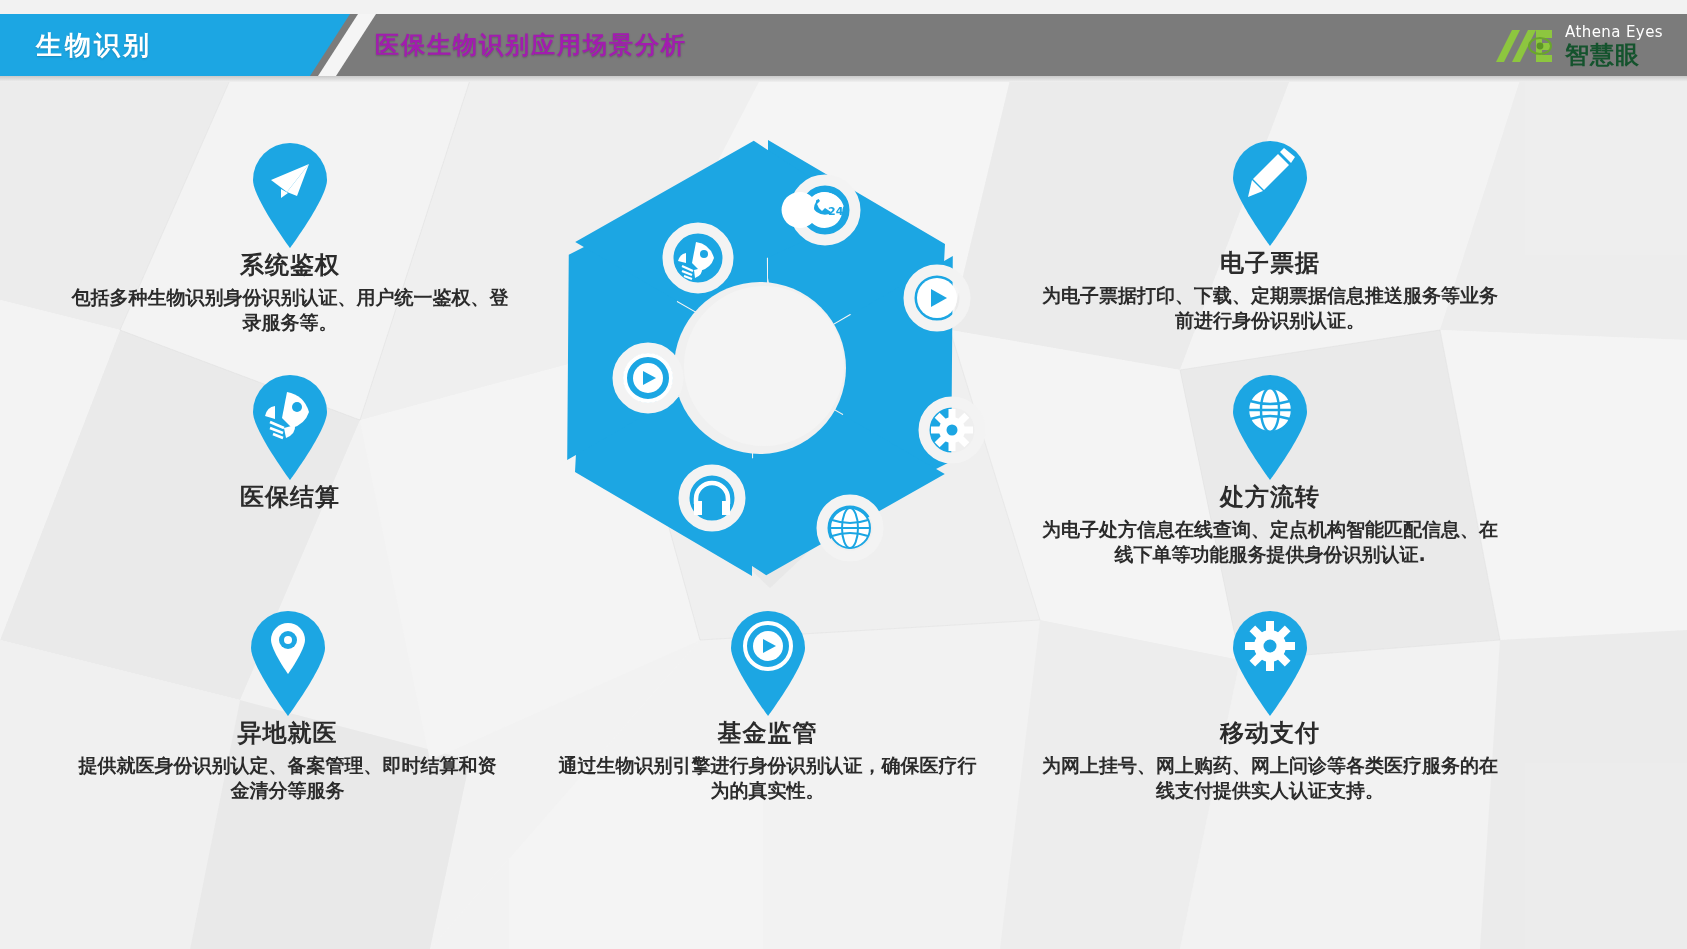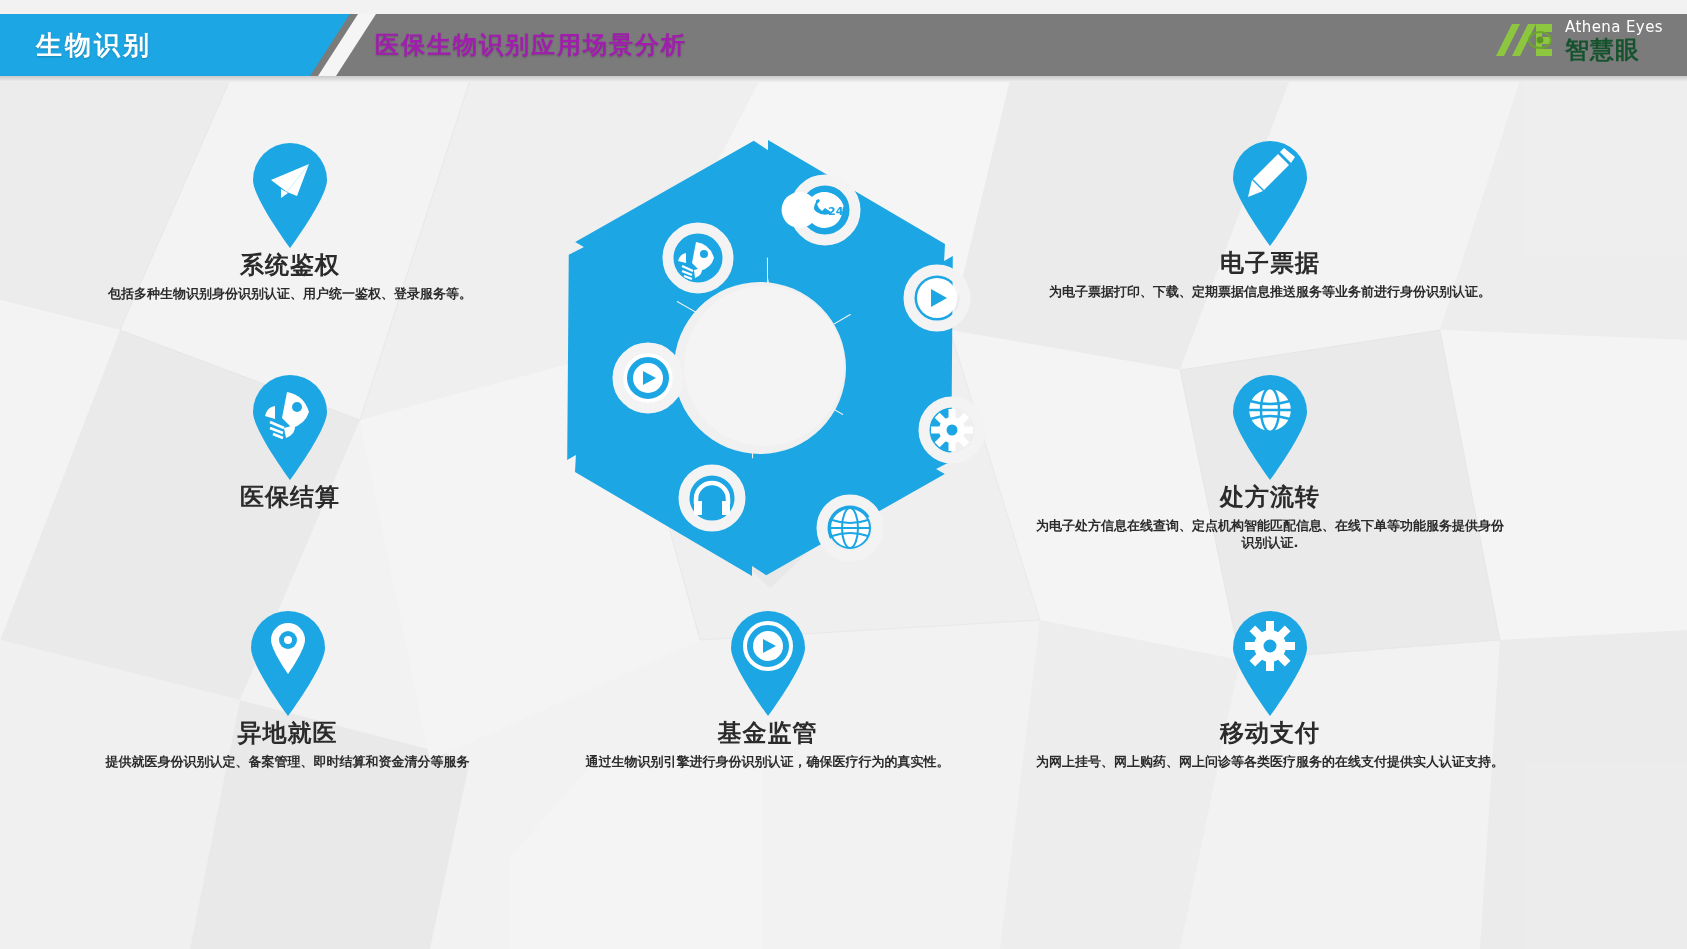--- a/index.html
+++ b/index.html
@@ -42,41 +42,41 @@
   }
   .hdr-title{
     position:absolute; left:375px; top:14px; height:61px;
     display:flex; align-items:center;
     color:#a21caf; font-size:24px; font-weight:bold; letter-spacing:2px;
     text-shadow:0 1px 2px rgba(0,0,0,.22);
   }
   
   #logo{
     position:absolute; right:24px; top:20px; height:52px;
-    display:flex; gap:9px;
+    display:flex; align-items:center; gap:9px;
   }
   .logo-mark{ width:66px; height:40px; }
   .logo-words{ display:flex; flex-direction:column; line-height:1; }
   .logo-en{
     color:#ffffff; font-size:15px; letter-spacing:.4px; font-weight:normal;
     margin-bottom:3px;
   }
   .logo-cn{
     color:#14532d; font-size:24px; font-weight:bold; letter-spacing:1px;
   }
 
   
   .item{ position:absolute; z-index:4; text-align:center; }
   .pin{ margin:0 auto; display:block; }
   .item-title{
     font-size:24px; font-weight:bold; color:#2b2b2b; letter-spacing:1px;
     margin-top:2px; line-height:1.15;
   }
   .item-desc{
-    font-size:13px; font-weight:bold; color:#2b2b2b; line-height:1.35;
+    font-size:19px; font-weight:bold; color:#2b2b2b; line-height:1.35;
     margin-top:5px;
   }
 
   
   #center-graphic{
     position:absolute; left:520px; top:118px; width:480px; height:480px; z-index:3;
   }
 </style>
 </head>
 <body>

